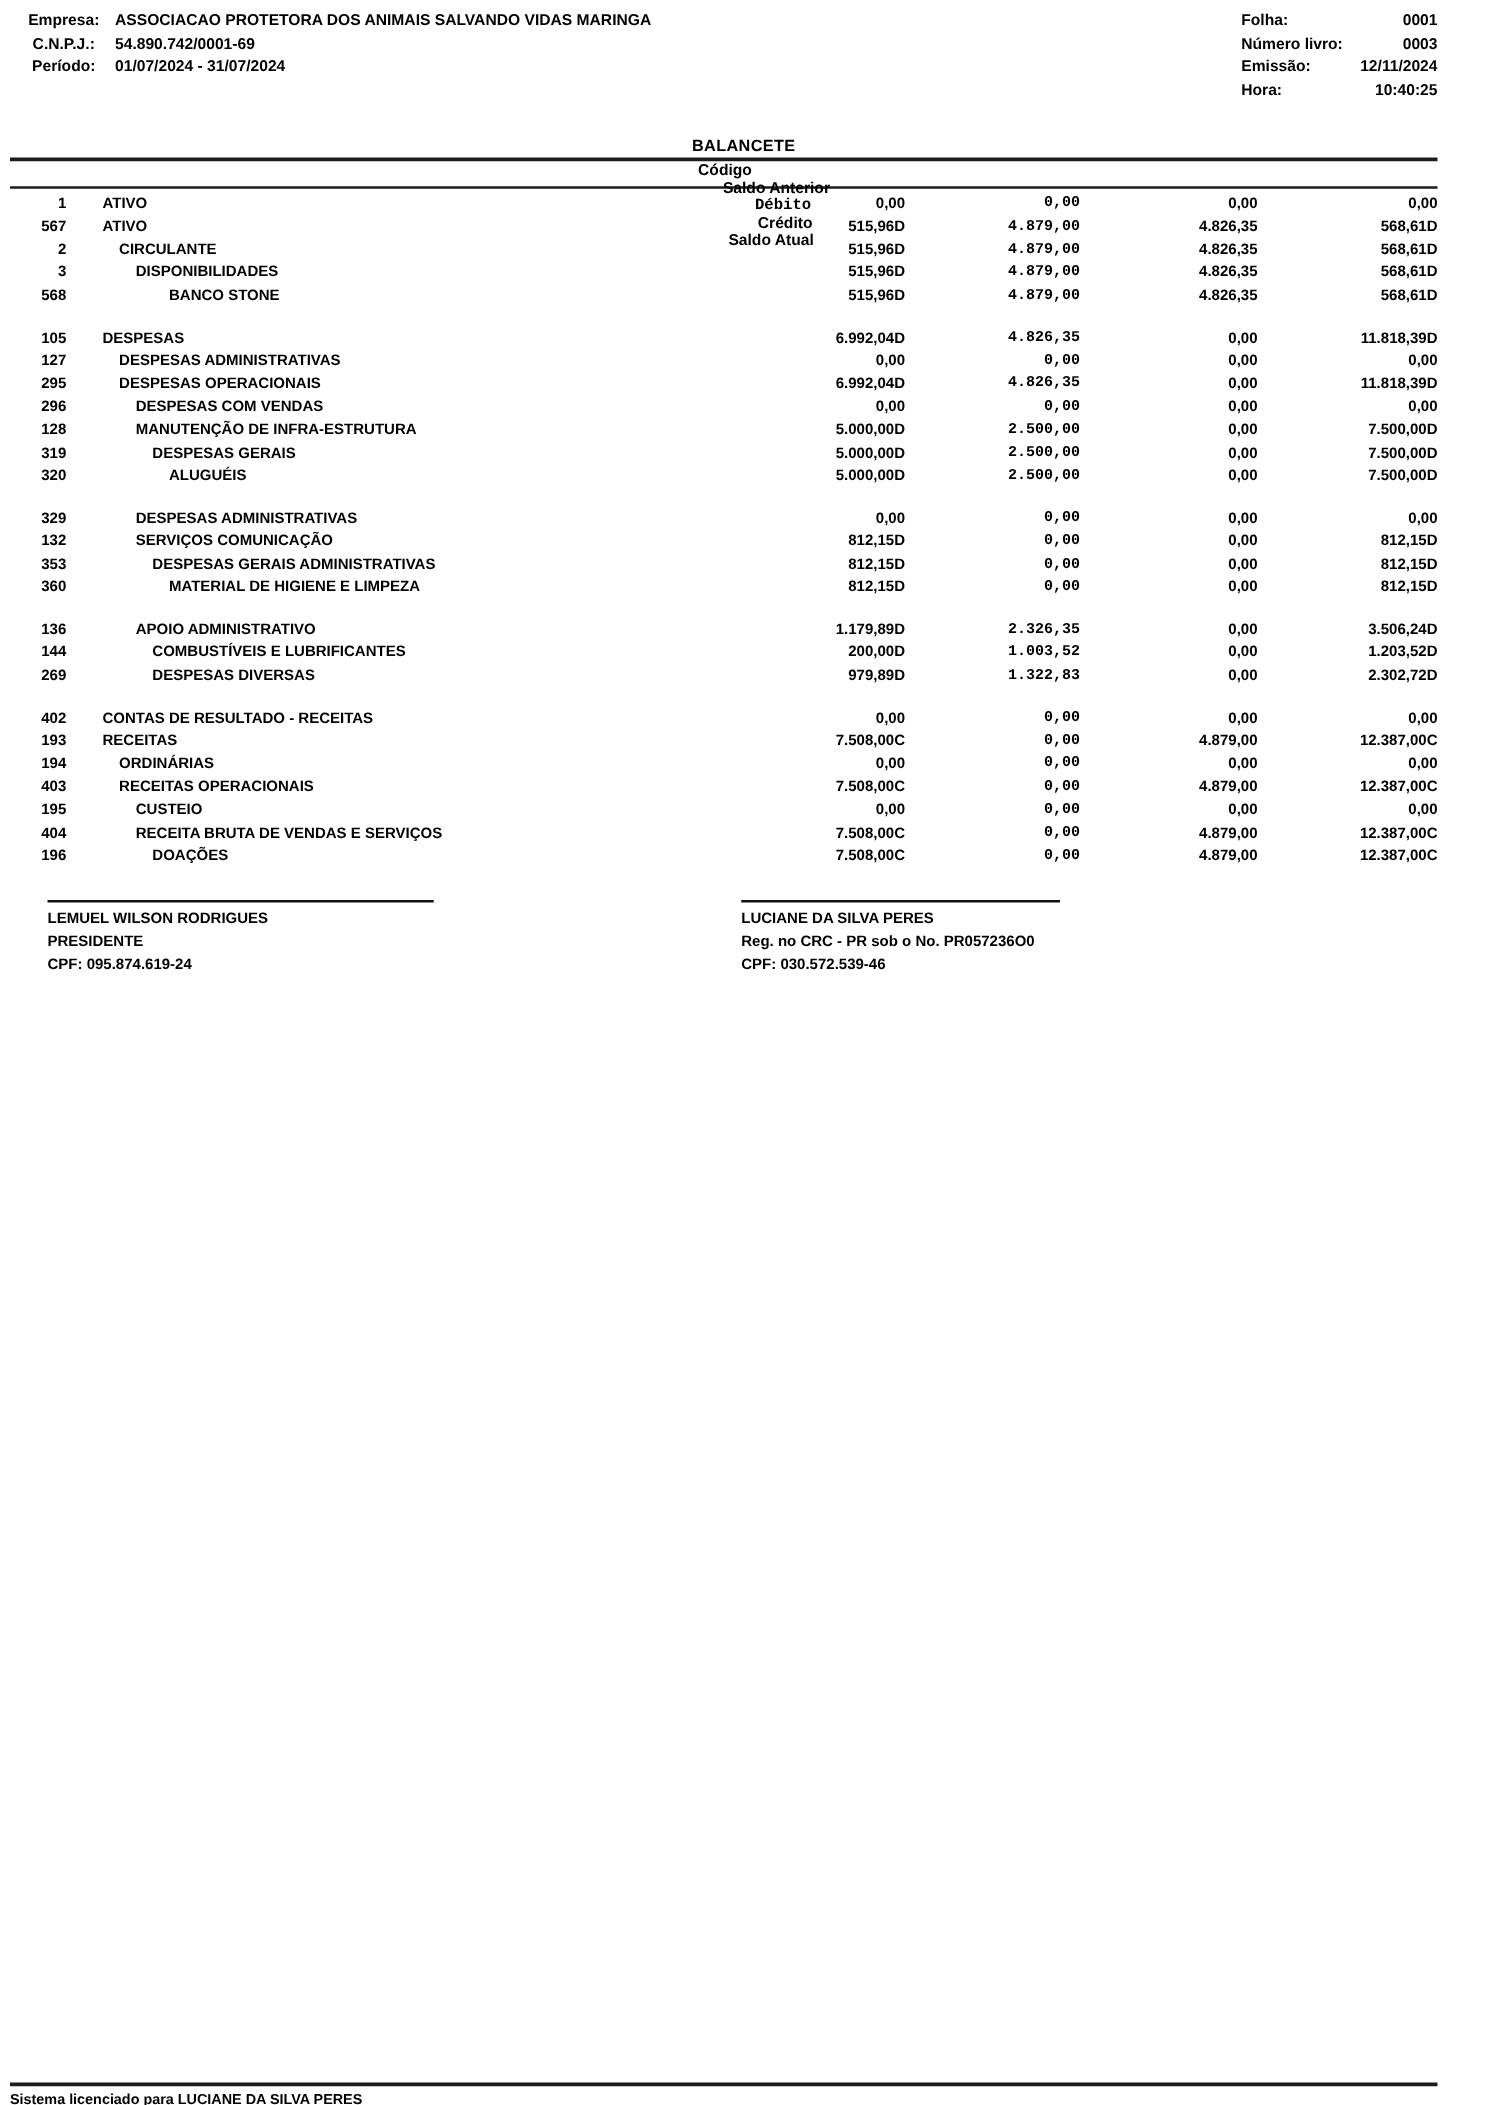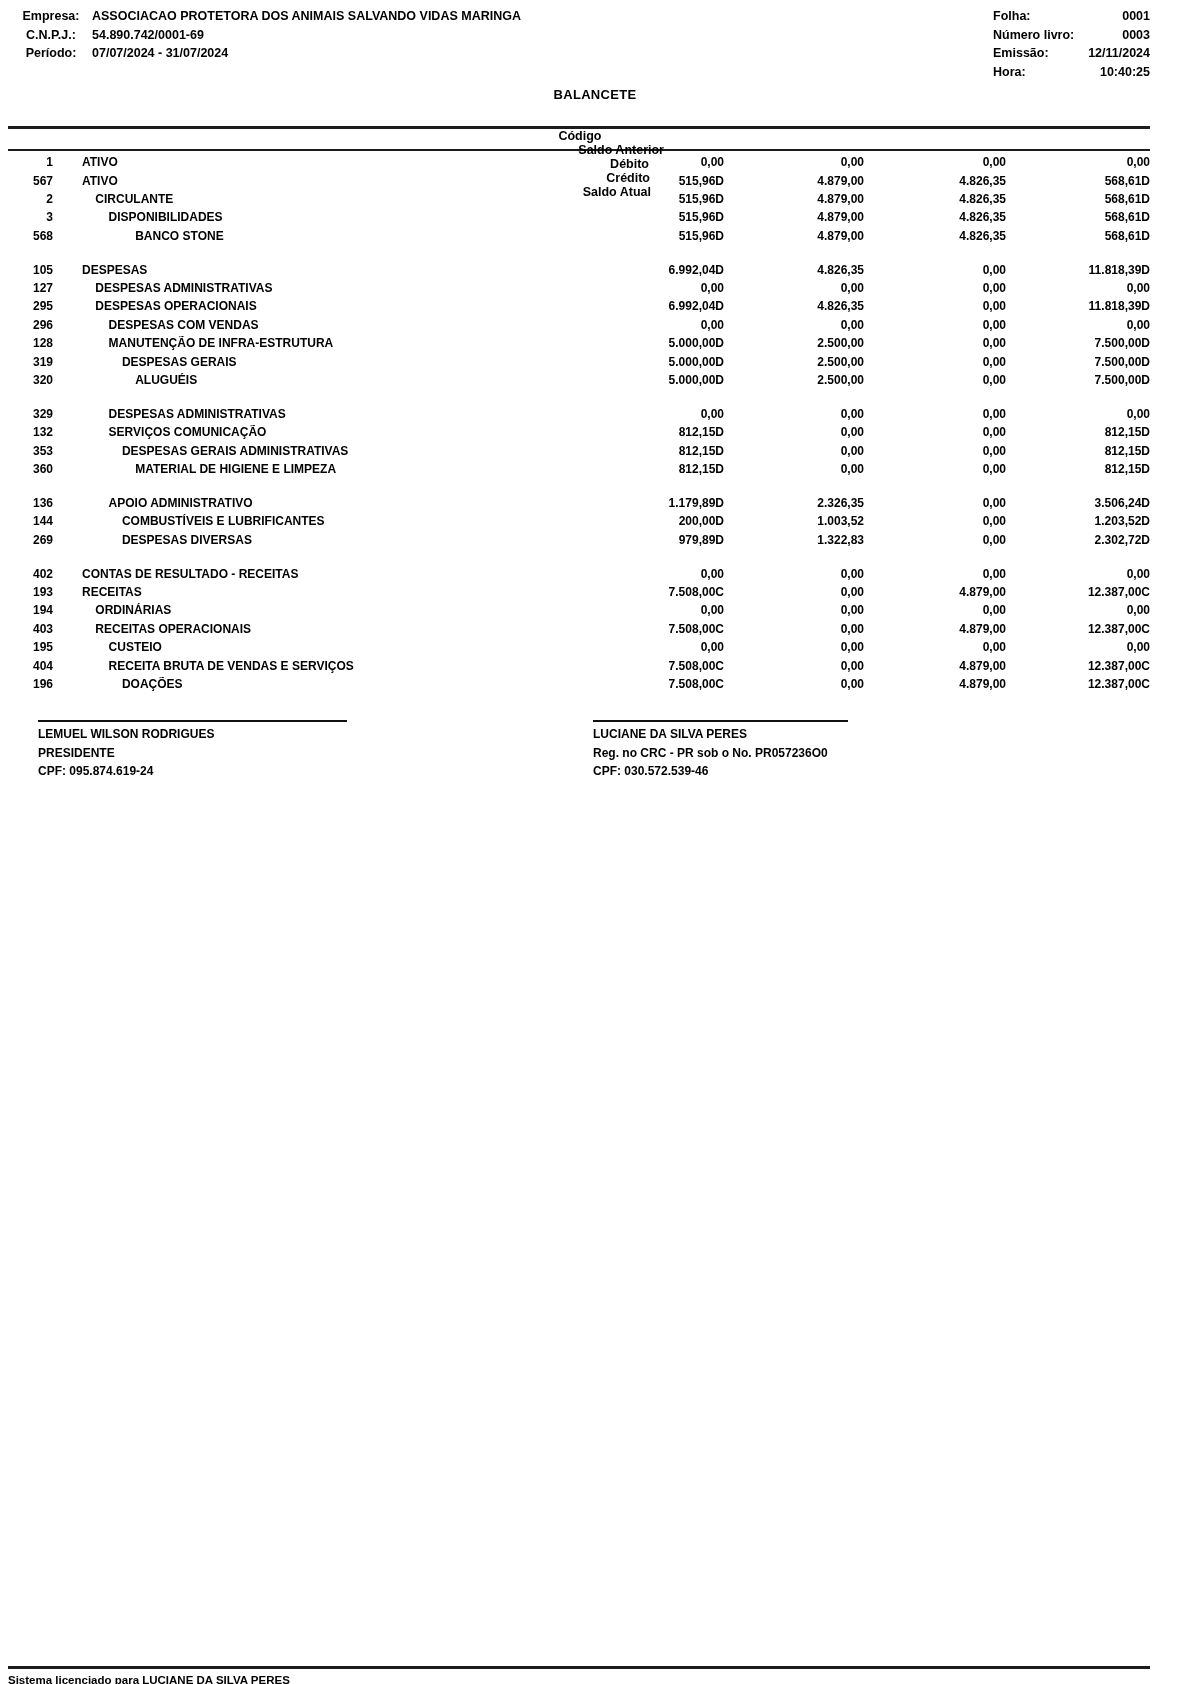--- a/index.html
+++ b/index.html
@@ -11,36 +11,36 @@
   .page{position:absolute;inset:0;}
 
   
   .hdr-left{position:absolute;left:10px;top:7px;font-size:12.5px;}
   .hdr-left .hdr-row{display:flex;line-height:18.5px;text-align:center;}
   .hdr-left .hdr-label{width:82px;}
   .hdr-right{position:absolute;left:993px;top:7px;width:157px;font-size:12.5px;}
   .hdr-right .hdr-row{display:flex;justify-content:space-between;line-height:18.5px;}
 
   
-  .title{position:absolute;top:87px;left:0;width:100%;text-align:center;font-size:13px;letter-spacing:.3px;}
+  .title{position:absolute;top:109px;left:0;width:100%;text-align:center;font-size:13px;letter-spacing:.3px;}
 
   
   .table{position:absolute;left:8px;top:126px;width:1142px;}
   .thead{
     border-top:3px solid #1c1c1c;border-bottom:2px solid #1c1c1c;
     display:flex;align-items:center;height:20px;font-size:12.5px;flex-direction:column;
   }
   .tbody{padding-top:2px;}
   .row{display:flex;align-items:center;height:18.4px;font-size:12px;white-space:nowrap;}
   .row.gap{margin-top:15.5px;}
   .c-code{width:45px;text-align:right;flex:none;}
   .c-desc{flex:1;padding-left:29px;overflow:hidden;}
   .thead .c-desc{padding-left:10px;}
   .c-sa{width:170px;text-align:right;flex:none;}
-  .c-deb{width:140px;text-align:right;flex:none;}
+  .c-deb{width:140px;text-align:right;flex:none;font-family:Liberation Mono, monospace;}
   .c-cred{width:142px;text-align:right;flex:none;}
   .c-atual{width:144px;text-align:right;flex:none;}
 
   
   .sig{position:absolute;top:720px;font-size:12px;line-height:18.5px;}
   .sig-left{left:38px;width:310px;}
   .sig-right{left:593px;width:310px;}
   .sig-line{border-top:2px solid #111;width:309px;margin-bottom:3px;}
   .sig-right .sig-line{width:255px;}
 
@@ -57,21 +57,21 @@
     <div class="hdr-row">
       <span class="hdr-label">Empresa:</span>
       <span>ASSOCIACAO PROTETORA DOS ANIMAIS SALVANDO VIDAS MARINGA</span>
     </div>
     <div class="hdr-row">
       <span class="hdr-label">C.N.P.J.:</span>
       <span>54.890.742/0001-69</span>
     </div>
     <div class="hdr-row">
       <span class="hdr-label">Período:</span>
-      <span>07/07/2024 - 31/07/2024</span>
+      <span>01/07/2024 - 31/07/2024</span>
     </div>
   </div>
 
   <div class="hdr-right">
     <div class="hdr-row">
       <span>Folha:</span>
       <span>0001</span>
     </div>
     <div class="hdr-row">
       <span>Número livro:</span>

